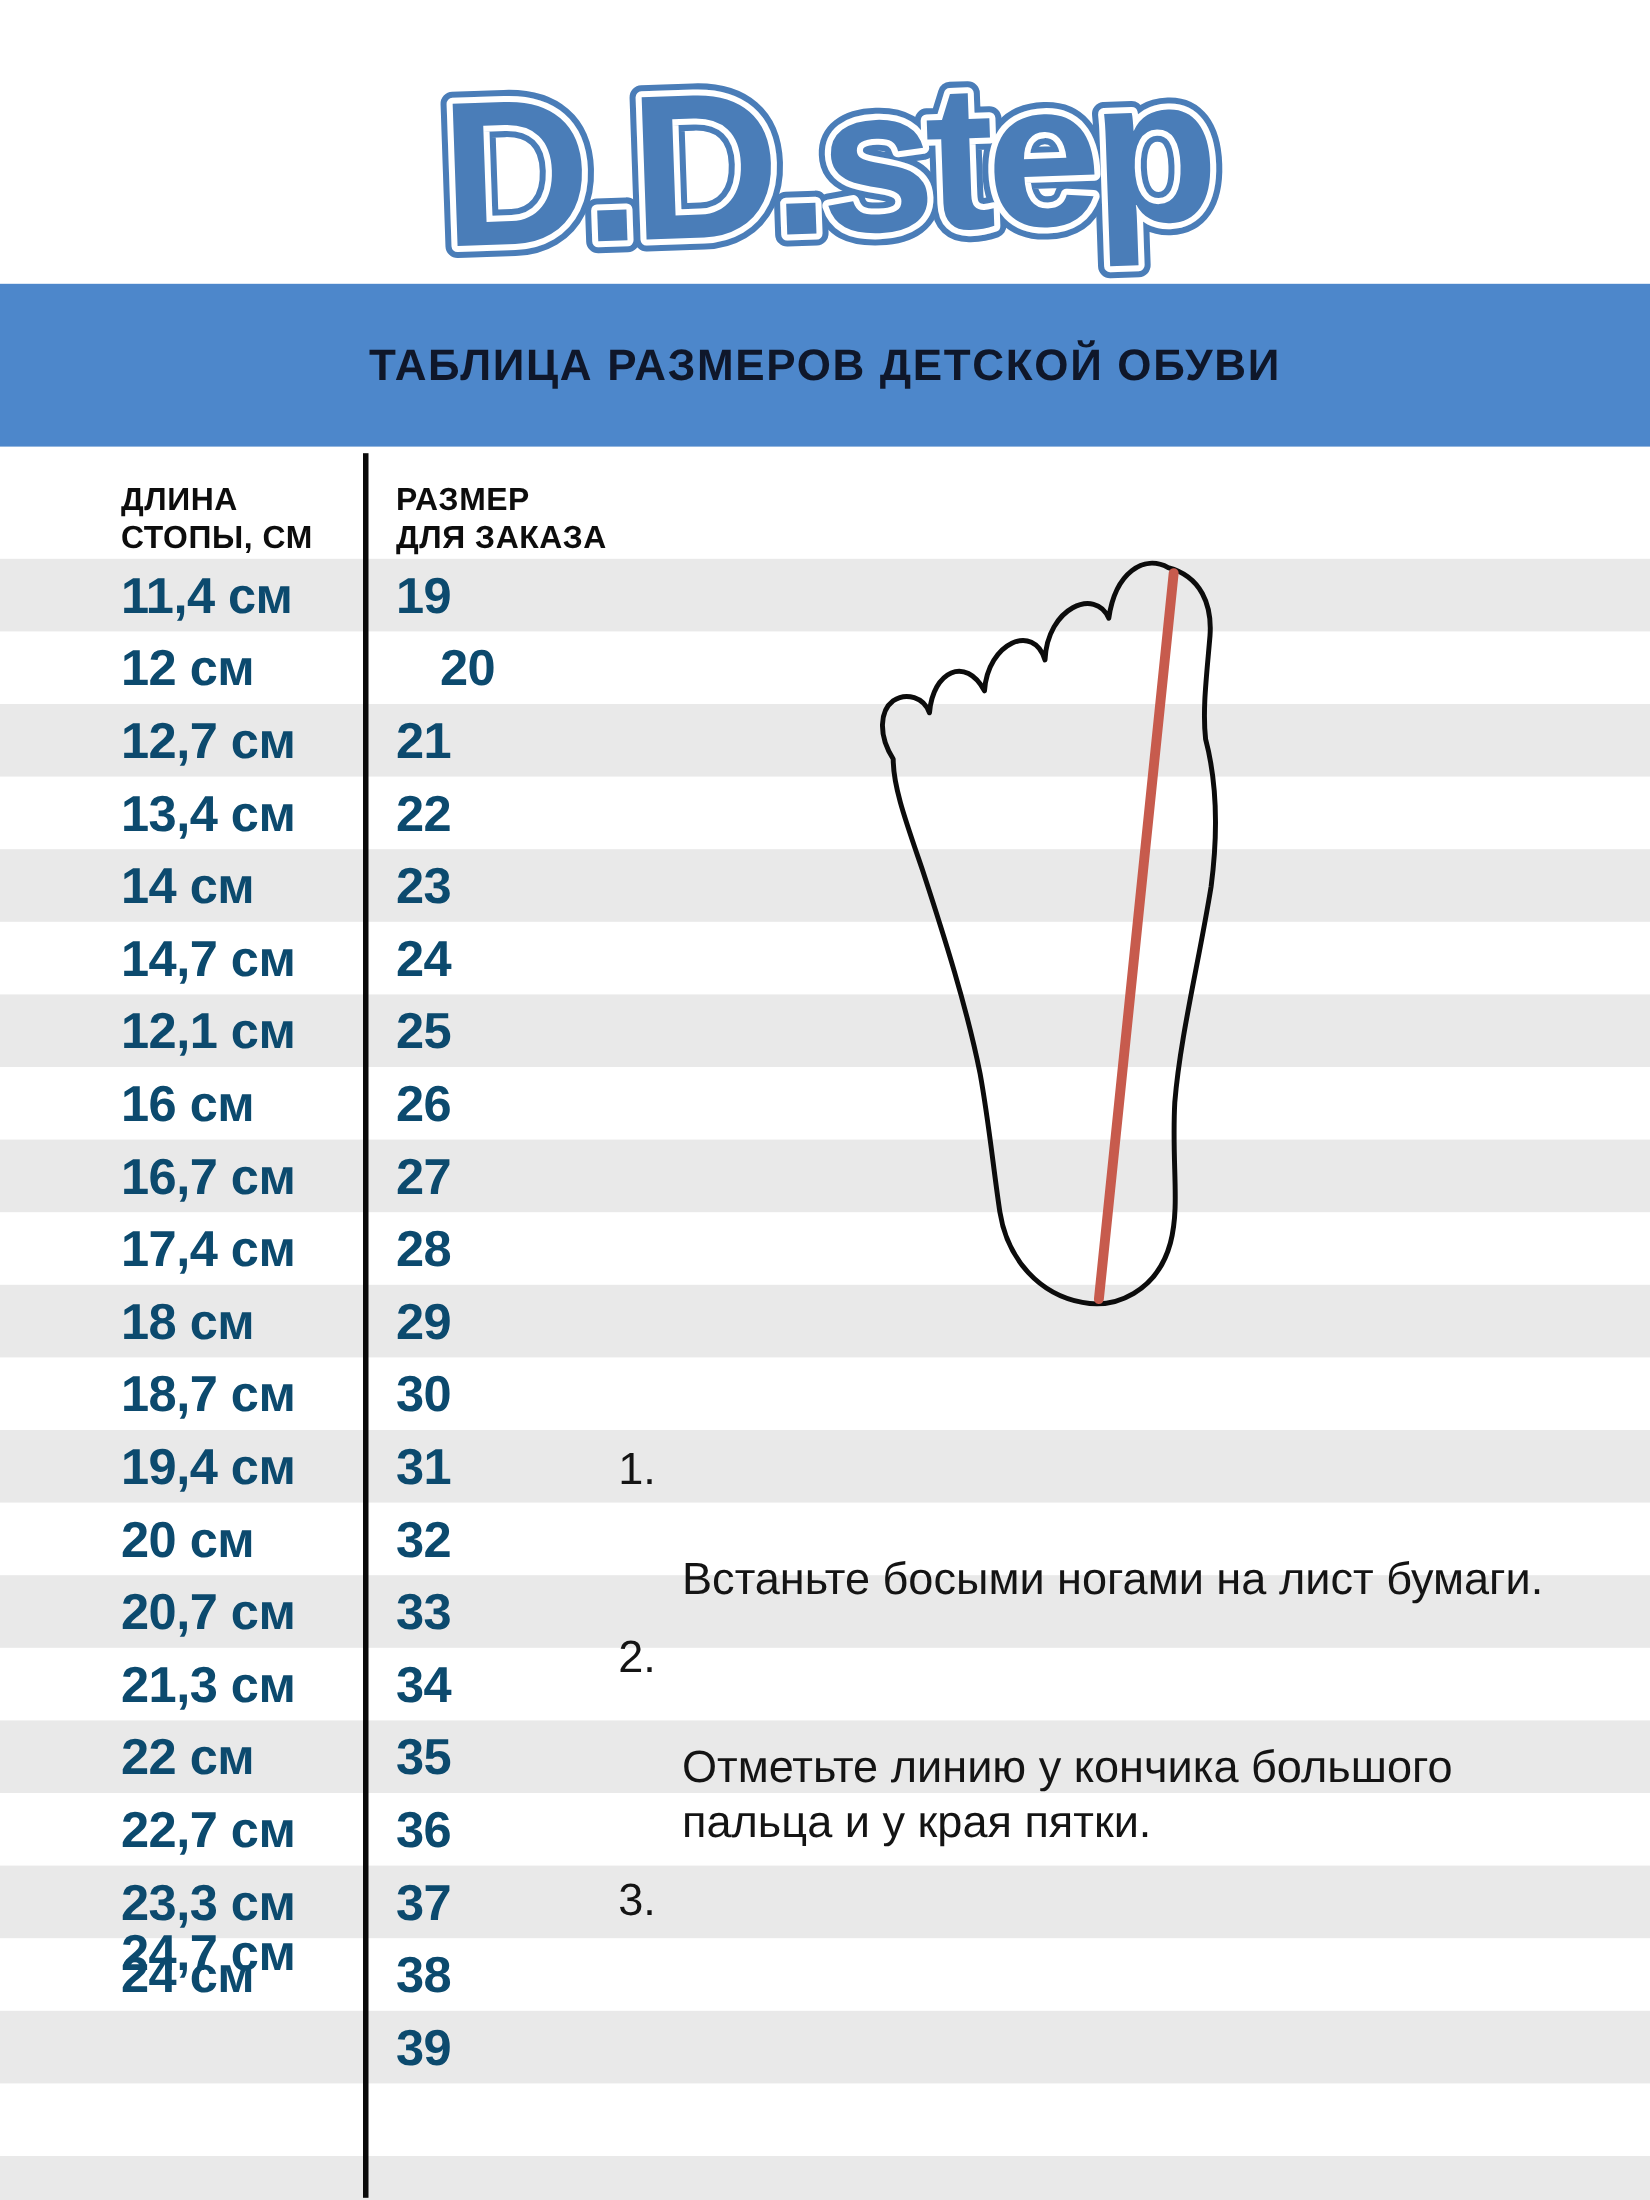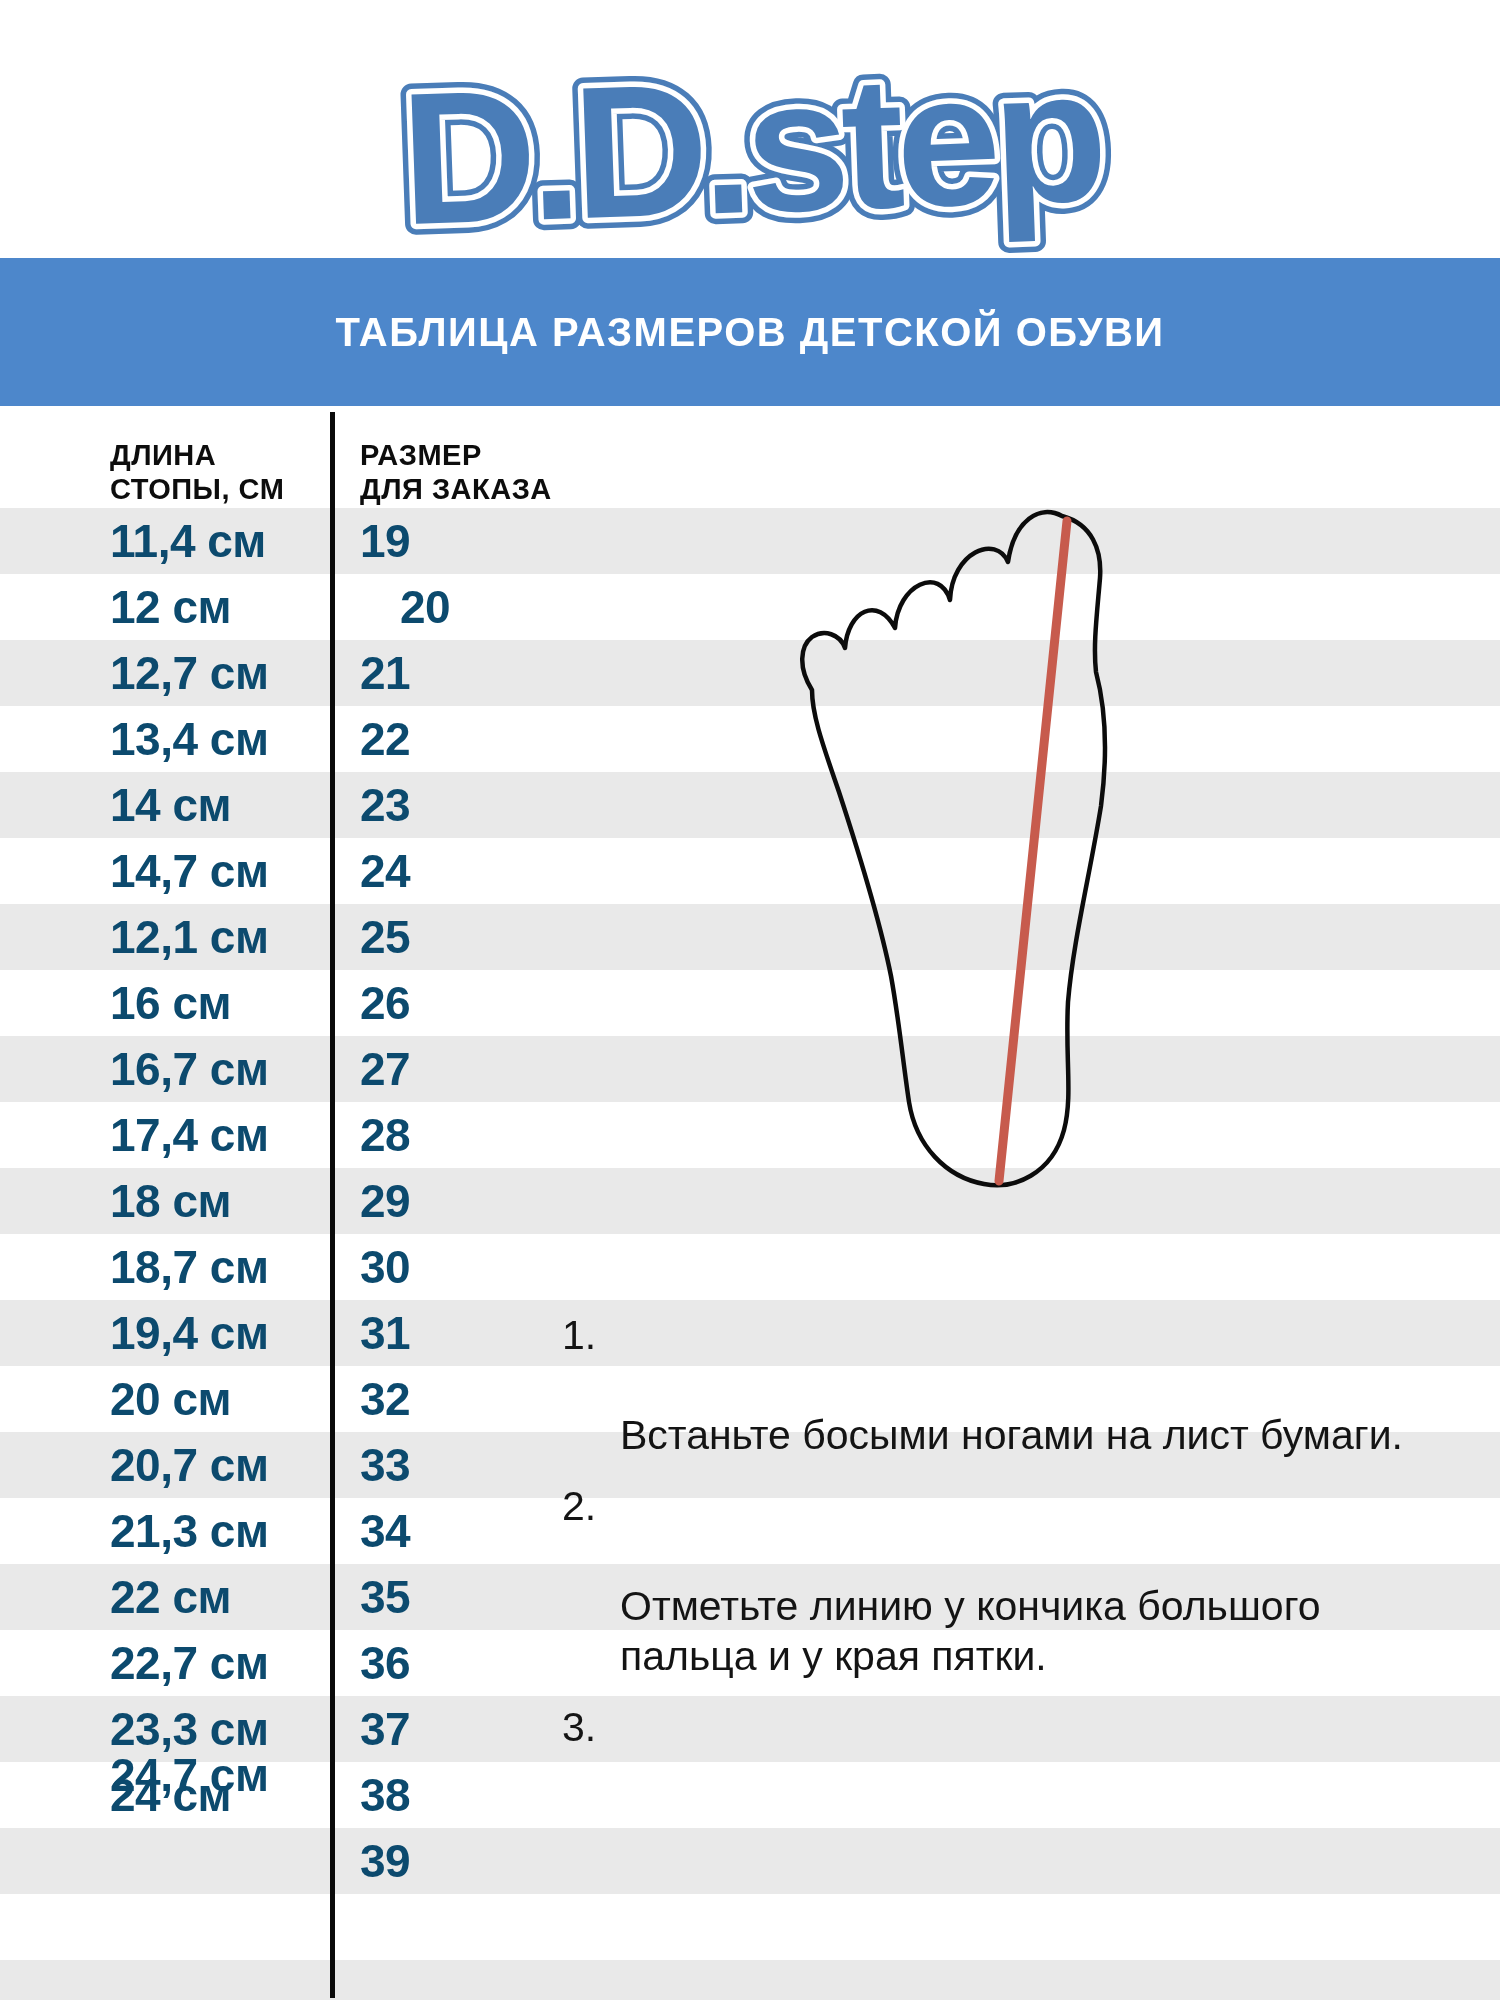--- a/index.html
+++ b/index.html
@@ -16,21 +16,21 @@
     z-index:3;
   }
   
   .banner{
     position:absolute;left:0;top:258px;width:1500px;height:148px;
     background:var(--banner_blue,#4d87cb);
     display:flex;align-items:center;justify-content:center;
     z-index:2;
   }
   .banner-title{
-    color:#ffffff;font-size:40px;font-weight:bold;letter-spacing:1.5px;
+    color:#0f172a;font-size:40px;font-weight:bold;letter-spacing:1.5px;
     text-align:center;white-space:nowrap;
   }
   
   .stripe{
     position:absolute;left:0;width:1500px;height:66px;z-index:0;
   }
   .stripe.gray{background:var(--stripe_gray,#e9e9e9);}
   
   .vline{
     position:absolute;left:330px;top:412px;width:5px;height:1586px;

